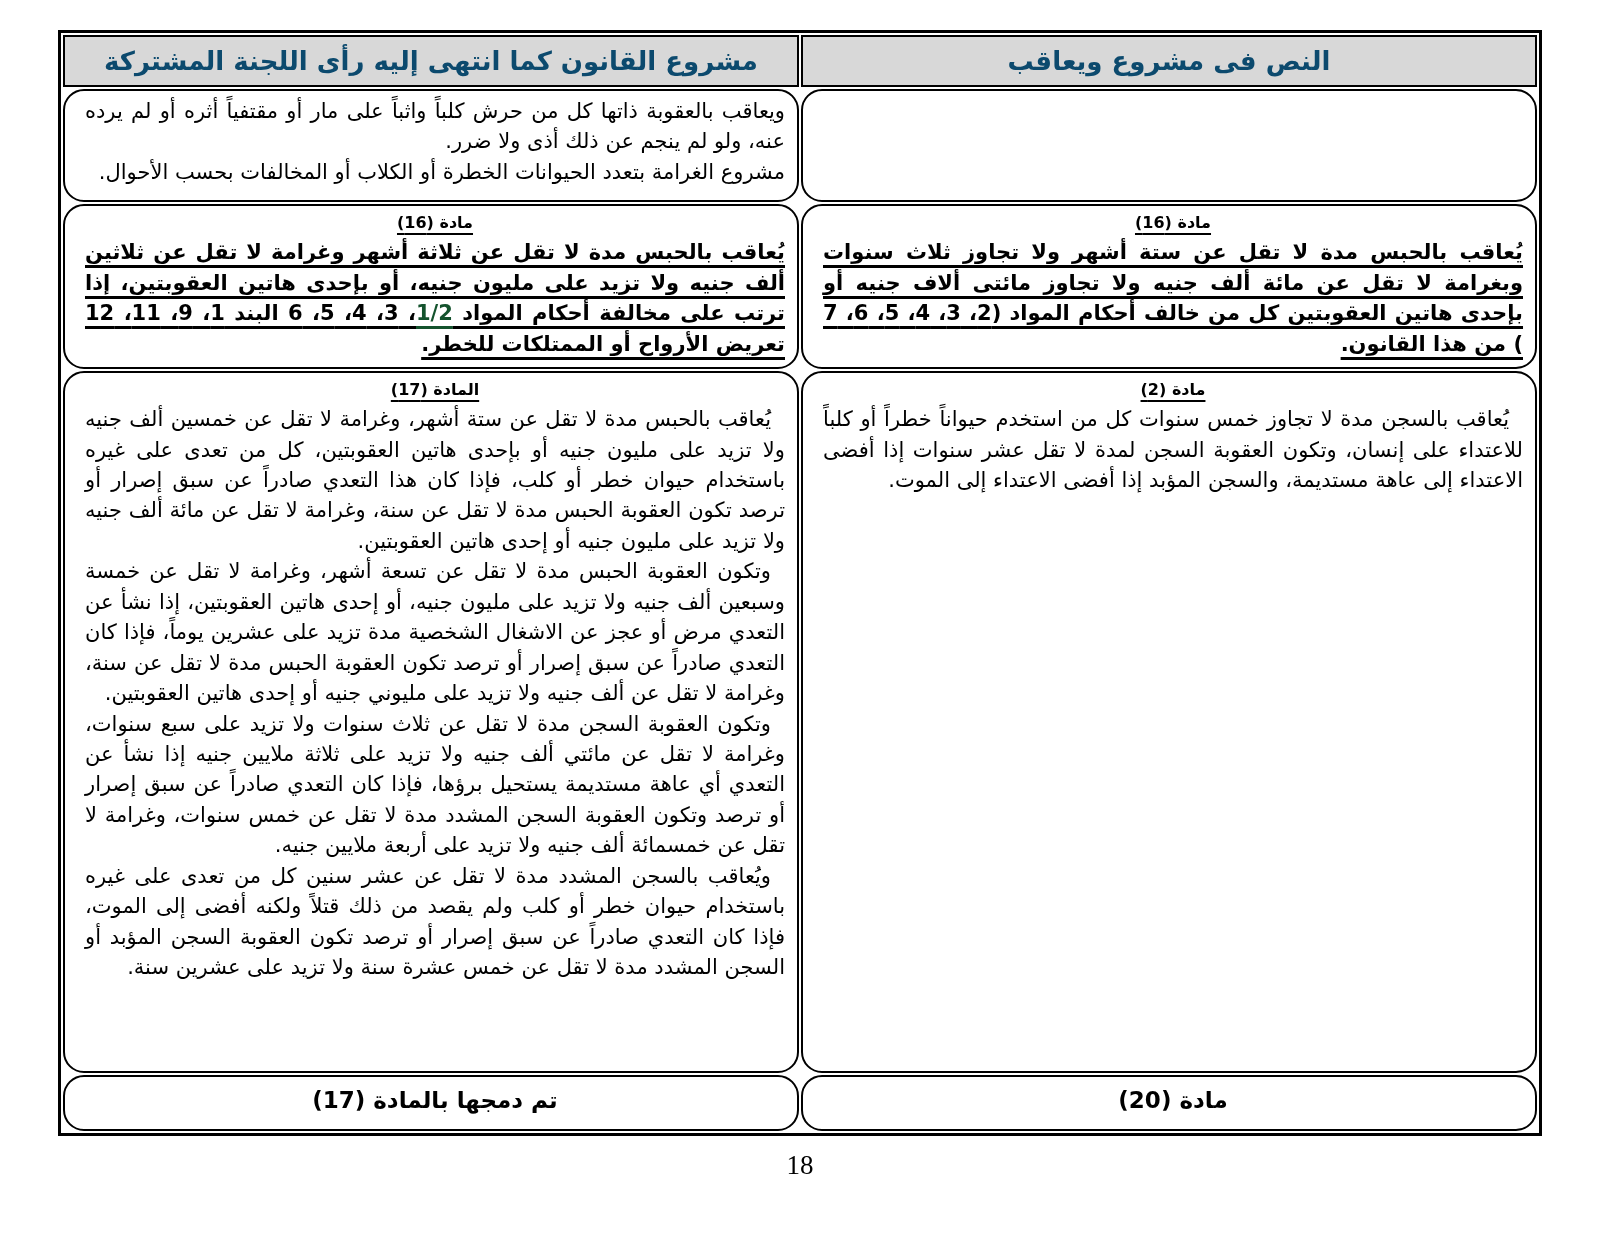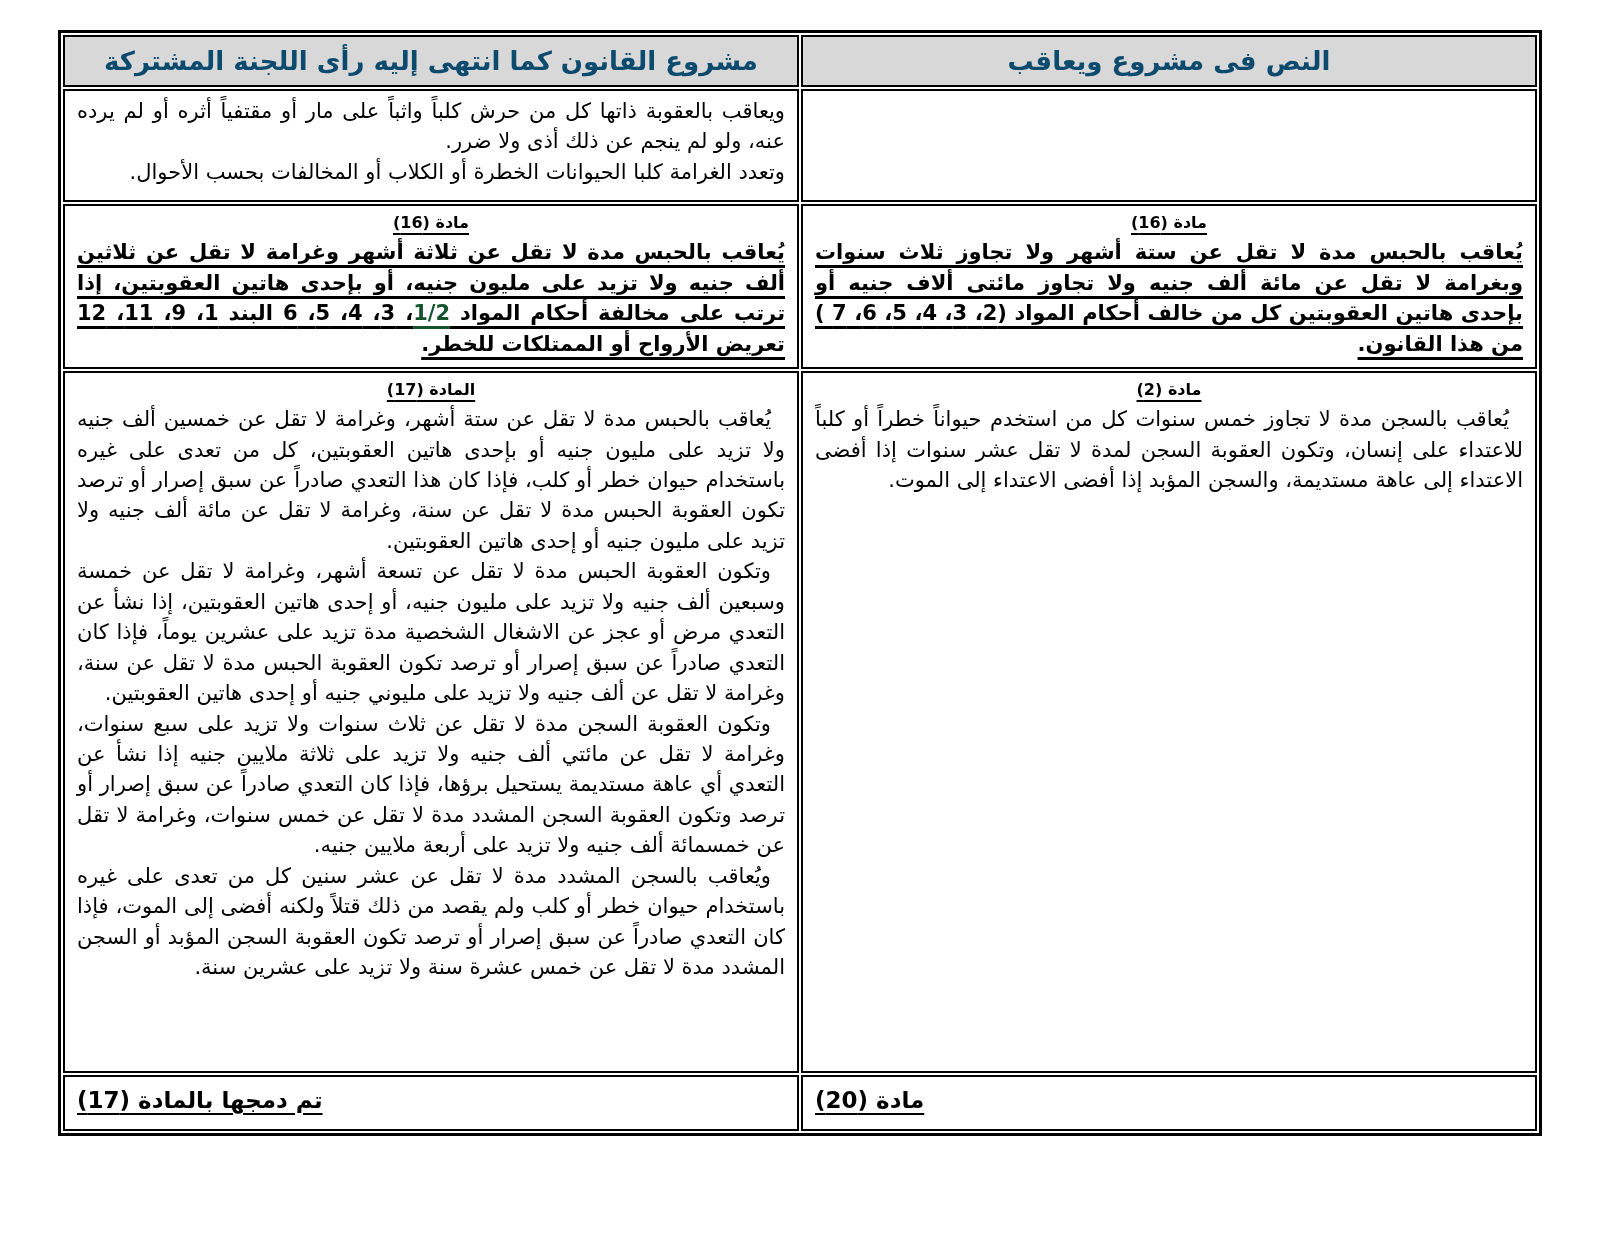--- a/index.html
+++ b/index.html
@@ -32,25 +32,26 @@
   }
   th.col-header {
     background: #d8d8d8;
     font-weight: bold;
     font-size: 26px;
     text-align: center;
     padding: 9px 6px;
     color: #0c4a6e;
   }
   td.cell {
-    padding: 5px 12px 8px 12px;
+    padding: 5px 12px 8px 20px;
     font-size: 21px;
     line-height: 1.45;
     color: #000000;
     text-align: justify;
+    border-radius: 21px;
   }
   td.cell p { text-align: justify; }
   .article-title {
     text-align: center;
     font-weight: bold;
     font-size: 16px;
     text-decoration: underline;
     text-decoration-thickness: 2px;
     text-underline-offset: 5px;
     margin-bottom: 3px;
@@ -72,24 +73,23 @@
   .seg-red {
     color: #14532d;
     text-decoration: underline;
     text-decoration-thickness: 2.5px;
     text-underline-offset: 6px;
   }
   .indent { text-indent: 14px; }
   .tall { min-height: 685px; }
   .row1-left { min-height: 96px; }
   .merged-note, .article-ref {
-    text-align: left;
+    text-align: center;
     font-weight: bold;
     font-size: 23px;
-    text-decoration: underline;
     text-decoration-thickness: 2px;
     text-underline-offset: 5px;
     padding: 2px 0 4px 0;
   }
   .page-number {
     text-align: center;
     margin-top: 14px;
     font-family: "Liberation Serif", serif;
     font-size: 27px;
     color: #000000;
@@ -108,21 +108,21 @@
         <th class="col-header">مشروع القانون كما انتهى إليه رأى اللجنة المشتركة</th>
       </tr>
     </thead>
     <tbody>
 
       <tr>
         <td class="cell"></td>
         <td class="cell">
           <div class="row1-left">
             <p>ويعاقب بالعقوبة ذاتها كل من حرش كلباً واثباً على مار أو مقتفياً أثره أو لم يرده عنه، ولو لم ينجم عن ذلك أذى ولا ضرر.</p>
-            <p>وتعدد الغرامة كلبا الحيوانات الخطرة أو الكلاب أو المخالفات بحسب الأحوال.</p>
+            <p>مشروع الغرامة بتعدد الحيوانات الخطرة أو الكلاب أو المخالفات بحسب الأحوال.</p>
           </div>
         </td>
       </tr>
 
       <tr>
         <td class="cell">
           <div class="article-title">مادة (16)</div>
           <p class="emph-ul">يُعاقب بالحبس مدة لا تقل عن ستة أشهر ولا تجاوز ثلاث سنوات وبغرامة لا تقل عن مائة ألف جنيه ولا تجاوز مائتى ألاف جنيه أو بإحدى هاتين العقوبتين كل من خالف أحكام المواد (2، 3، 4، 5، 6، 7 ) من هذا القانون.</p>
         </td>
         <td class="cell">
@@ -154,14 +154,15 @@
           <div class="article-ref">مادة (20)</div>
         </td>
         <td class="cell">
           <div class="merged-note">تم دمجها بالمادة (17)</div>
         </td>
       </tr>
 
     </tbody>
   </table>
 
+  <div class="page-number">18</div>
 
 </div>
 
 </body></html>

